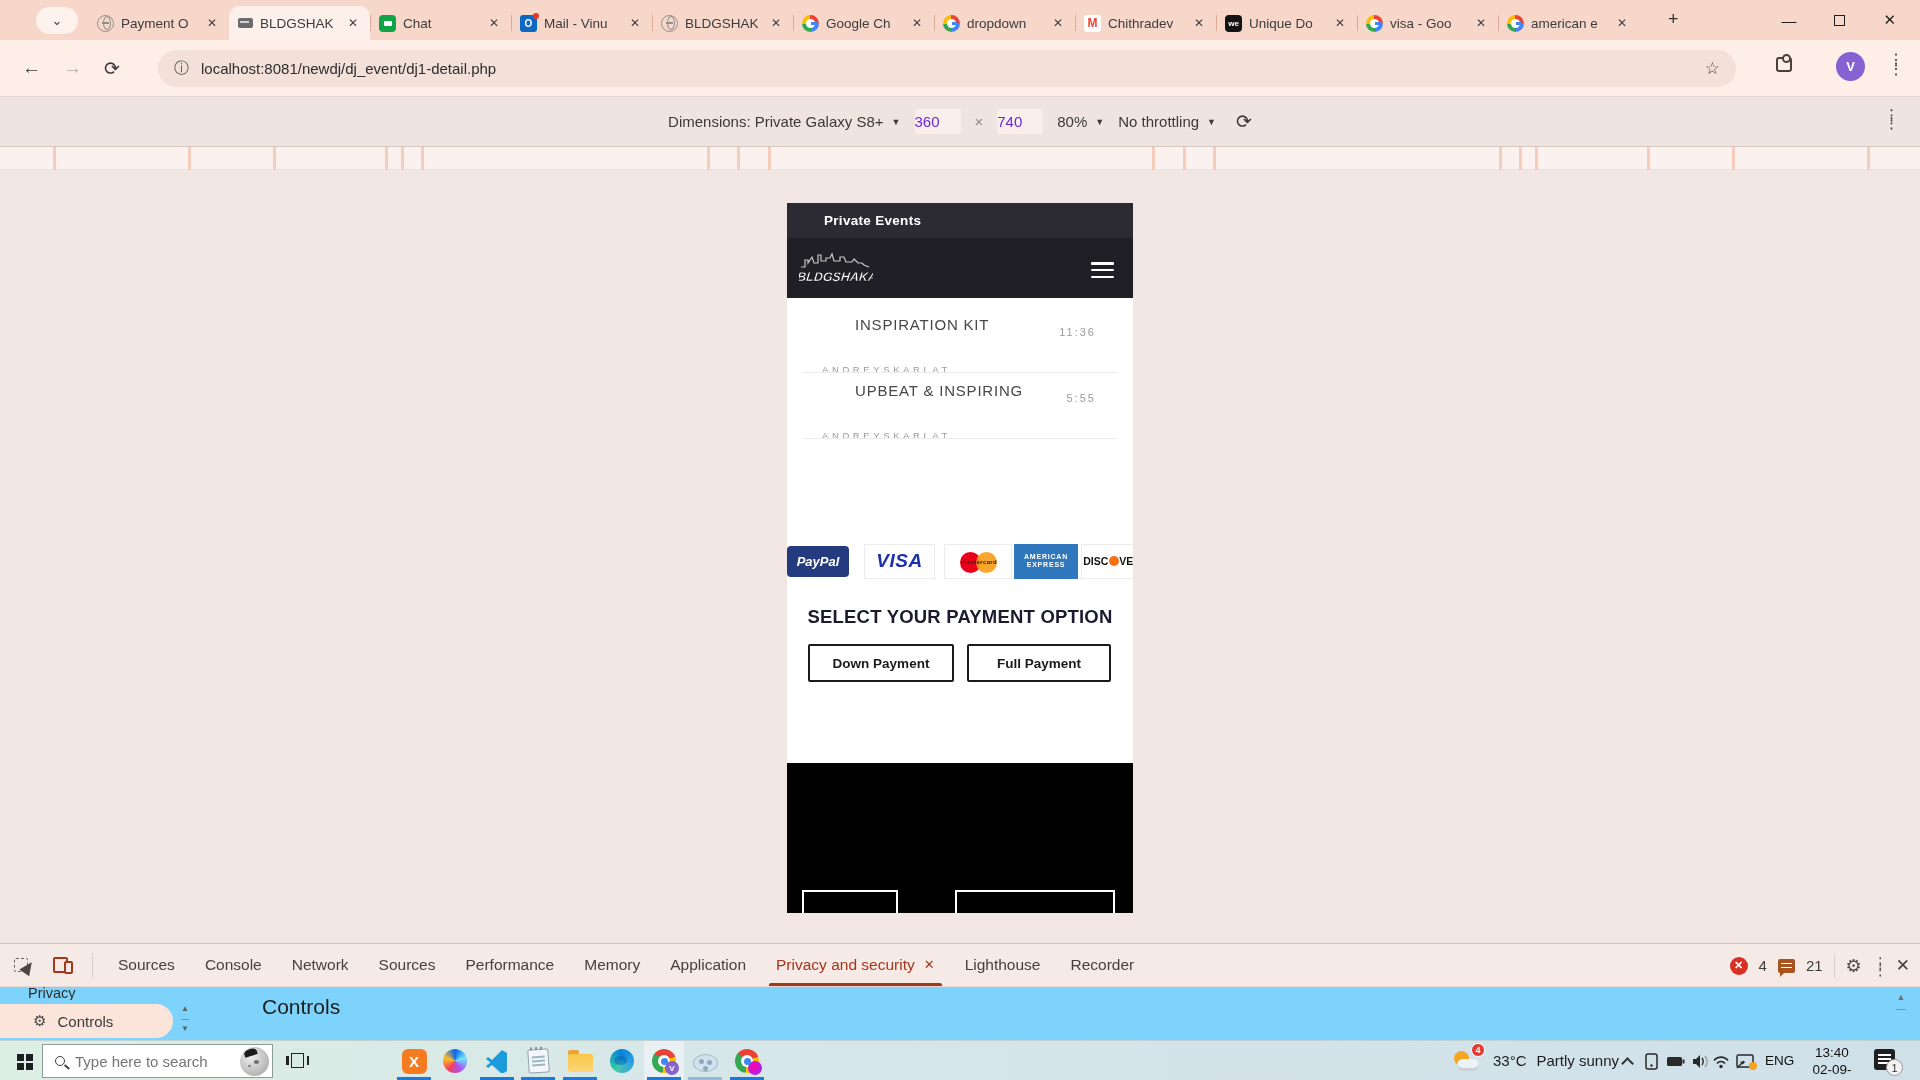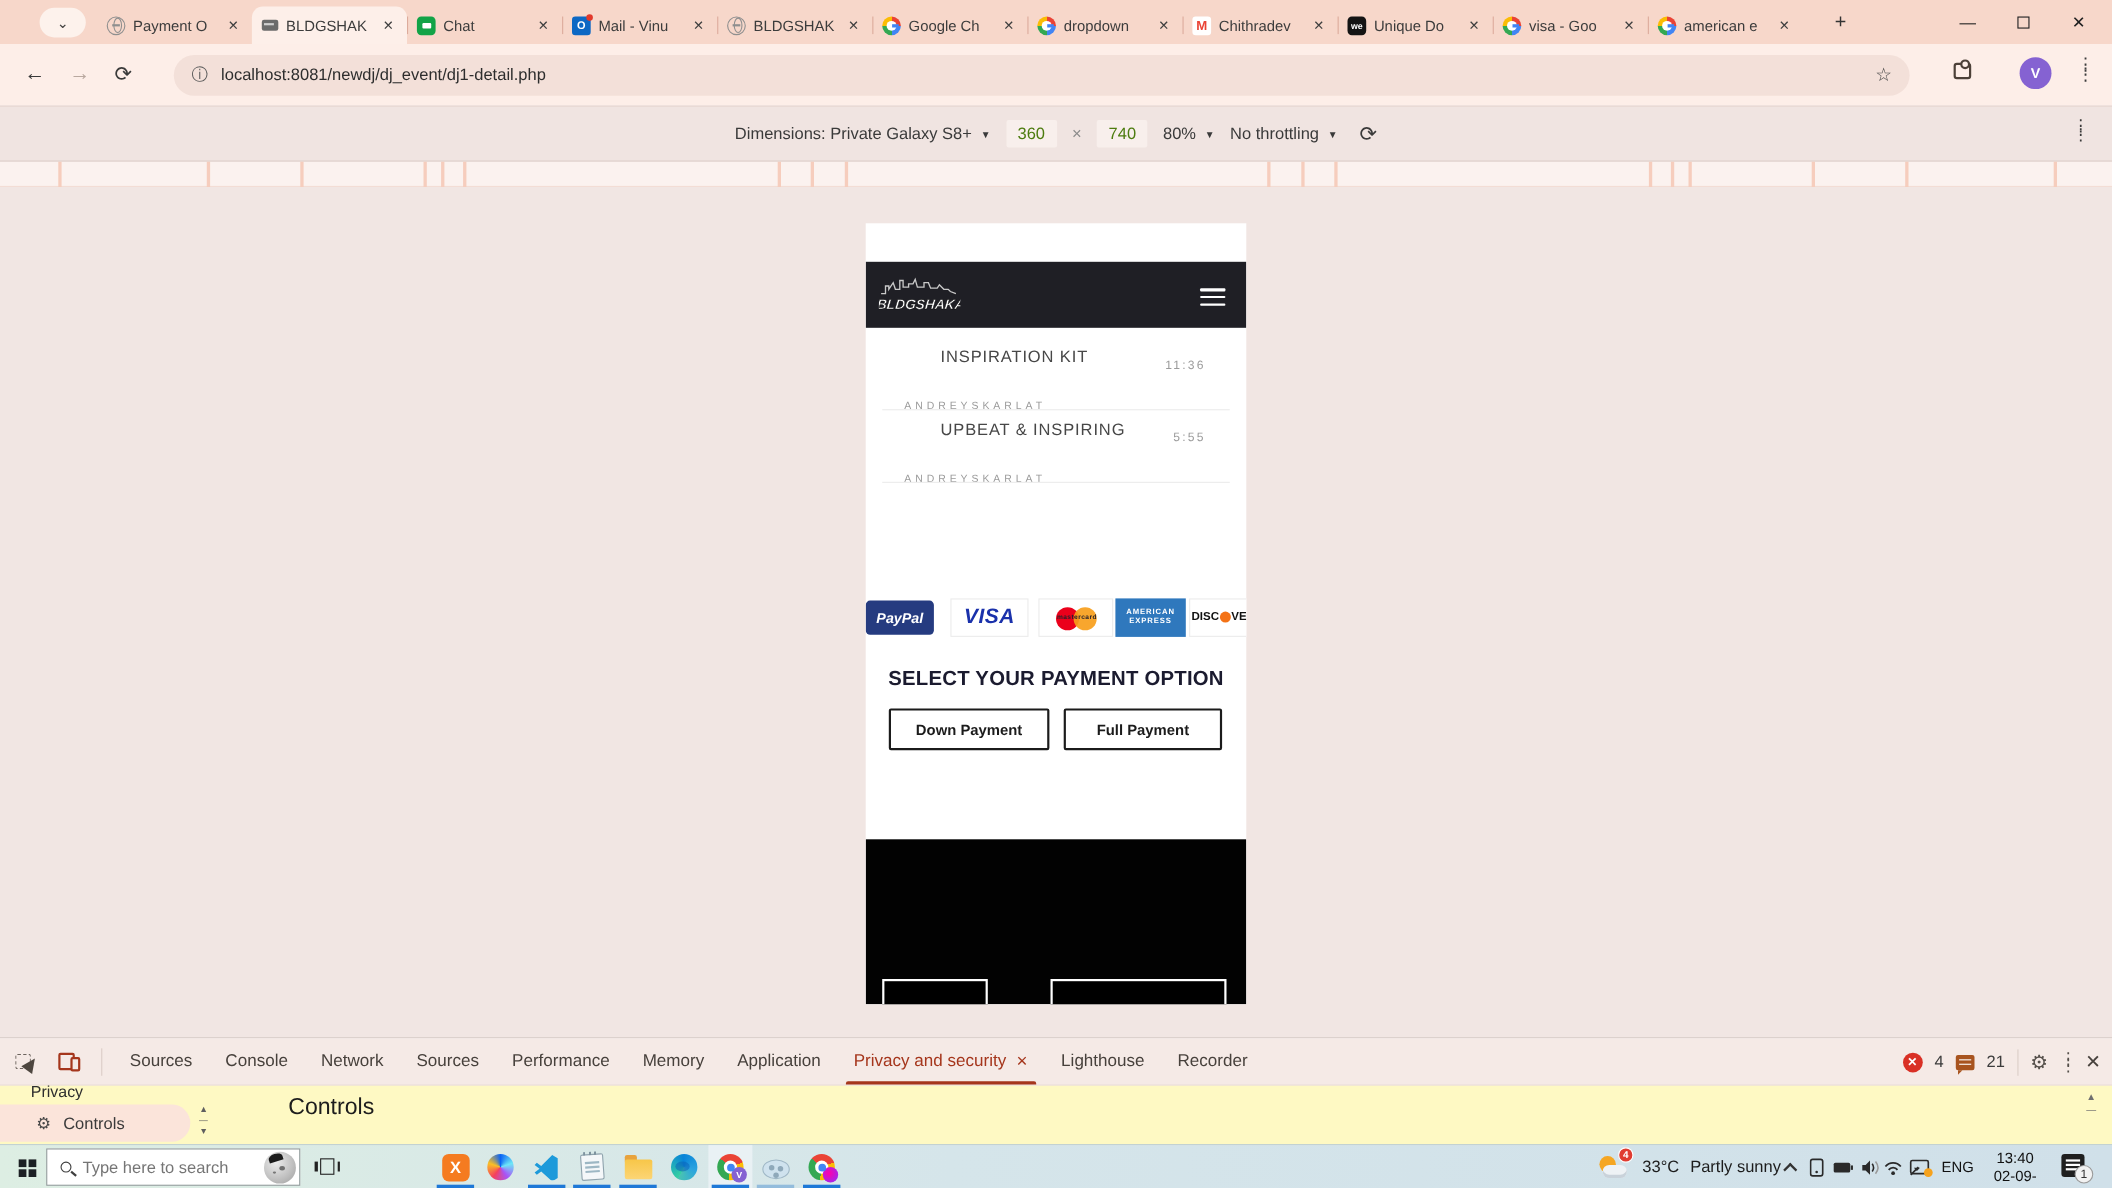--- a/index.html
+++ b/index.html
@@ -54,21 +54,21 @@
   .puzzle::before { content:""; position:absolute; left:4px; top:-5px; width:5px; height:5px; border-radius:50%; border:2px solid #4c4038; background:#fdeee8; }
   .avatar { position:absolute; left:1836px; top:12px; width:29px; height:29px; border-radius:50%; background:#8562d2; color:#fff;
     display:flex; align-items:center; justify-content:center; font-size:13px; font-weight:bold; }
   .kebab { position:absolute; left:1888px; top:15px; color:#3c3c3c; font-size:16px; letter-spacing:0; line-height:9px; text-align:center; width:10px; }
 
   
   .devbar { position:absolute; left:0; top:96px; width:1920px; height:51px; background:#f0e4e1; border-top:1px solid #e6d6d1;
     border-bottom:1px solid #d8c8c4; display:flex; align-items:center; justify-content:center; gap:14px; font-size:15px; color:#3a3a3a; transform:none; }
   .devbar .grp { display:flex; align-items:center; gap:8px; }
   .caret { font-size:9px; color:#3a3a3a; }
-  .dim-input { width:46px; height:25px; background:#f8efec; border-radius:2px; color:#4d7c0f; text-align:center; line-height:25px; }
+  .dim-input { width:46px; height:25px; background:#f8efec; border-radius:2px; color:#6d28d9; text-align:left; line-height:25px; }
   .times { color:#8a8a8a; }
   .rotate { font-size:19px; color:#3a3a3a; margin-left:6px; }
   .devbar-kebab { position:absolute; right:26px; top:14px; color:#3a3a3a; font-size:15px; line-height:8px; text-align:center; width:10px; }
 
   
   .mqbar { position:absolute; left:0; top:147px; width:1920px; height:23px; background:#fbf2ef; border-bottom:1px solid #f3ddd5; }
   .mqline { position:absolute; top:0; width:3px; height:23px; background:#f6cdbd; }
 
   
   .pagearea { position:absolute; left:0; top:170px; width:1920px; height:773px; background:#f1e6e3; }
@@ -132,21 +132,21 @@
     display:flex; align-items:center; justify-content:center; }
   .cnt { font-size:15px; color:#3c3c3c; }
   .issuicon { width:17px; height:14px; background:#a8541f; border-radius:2px; position:relative; }
   .issuicon::before { content:""; position:absolute; left:3px; top:4px; width:11px; height:1.8px; background:#fff; box-shadow:0 4px 0 #fff; }
   .issuicon::after { content:""; position:absolute; left:2px; bottom:-4px; border-left:4px solid #a8541f; border-bottom:4px solid transparent; }
   .dt-right .vsep { width:1px; height:24px; background:#dbcdc7; }
   .gear { font-size:18px; color:#55504b; }
   .dots3 { color:#55504b; font-size:15px; line-height:7px; text-align:center; width:12px; }
   .dtclose { font-size:17px; color:#47413c; }
 
-  .dtpanel { position:absolute; left:0; top:43px; width:1920px; height:54px; background:#fef9c3; }
+  .dtpanel { position:absolute; left:0; top:43px; width:1920px; height:54px; background:#7dd3fc; }
   .privlabel { position:absolute; left:28px; top:-2px; height:15px; overflow:hidden; font-size:14.5px; color:#2e2e2e; }
   .ctrl-pill { position:absolute; left:0; top:17px; width:173px; height:34px; background:#fbe4da; border-radius:0 17px 17px 0;
     display:flex; align-items:center; padding-left:33px; gap:11px; font-size:15px; color:#3a3a3a; }
   .pill-gear { font-size:15px; color:#494949; }
   .mini-scroll { position:absolute; left:178px; top:17px; width:14px; height:34px; text-align:center; color:#5f5f5f; font-size:8px; line-height:10px; }
   .panel-title { position:absolute; left:262px; top:8px; font-size:21px; color:#1d1d1d; font-weight:500; }
   .right-scroll { position:absolute; right:12px; top:4px; width:14px; text-align:center; color:#6f6f6f; font-size:9px; line-height:12px; }
 
   
   .tb { position:absolute; left:0; top:1040px; width:1920px; height:40px;
@@ -343,20 +343,21 @@
       <div class="mqline" style="left:1519px"></div>
     <div class="mqline" style="left:1535px"></div>
       <div class="mqline" style="left:1647px"></div>
     <div class="mqline" style="left:1732px"></div>
       <div class="mqline" style="left:1867px"></div>
   </div>
 
   <div class="pagearea">
     <div class="phone">
 
+      <div class="p-titlebar">Private Events</div>
 
       <div class="p-logobar">
         <div class="p-logo">
           <svg width="74" height="38" viewBox="0 0 74 38">
             <path d="M2 17 L6 17 6 10 9 10 9 13 13 7 15 13 19 13 19 5 22 5 22 11 27 11 27 8 31 8 33 4 35 11 41 11 41 7 45 7 47 12 53 12 55 9 59 13 63 13 65 15 70 17" stroke="#c9c9c9" fill="none" stroke-width="1.2"></path>
             <text x="1" y="31" font-size="12.5" font-style="italic" font-weight="bold" fill="#ffffff" stroke="#000" stroke-width="0.4" transform="skewX(-6)">BLDGSHAKA</text>
           </svg>
         </div>
         <div class="p-burger">
             <div></div>

